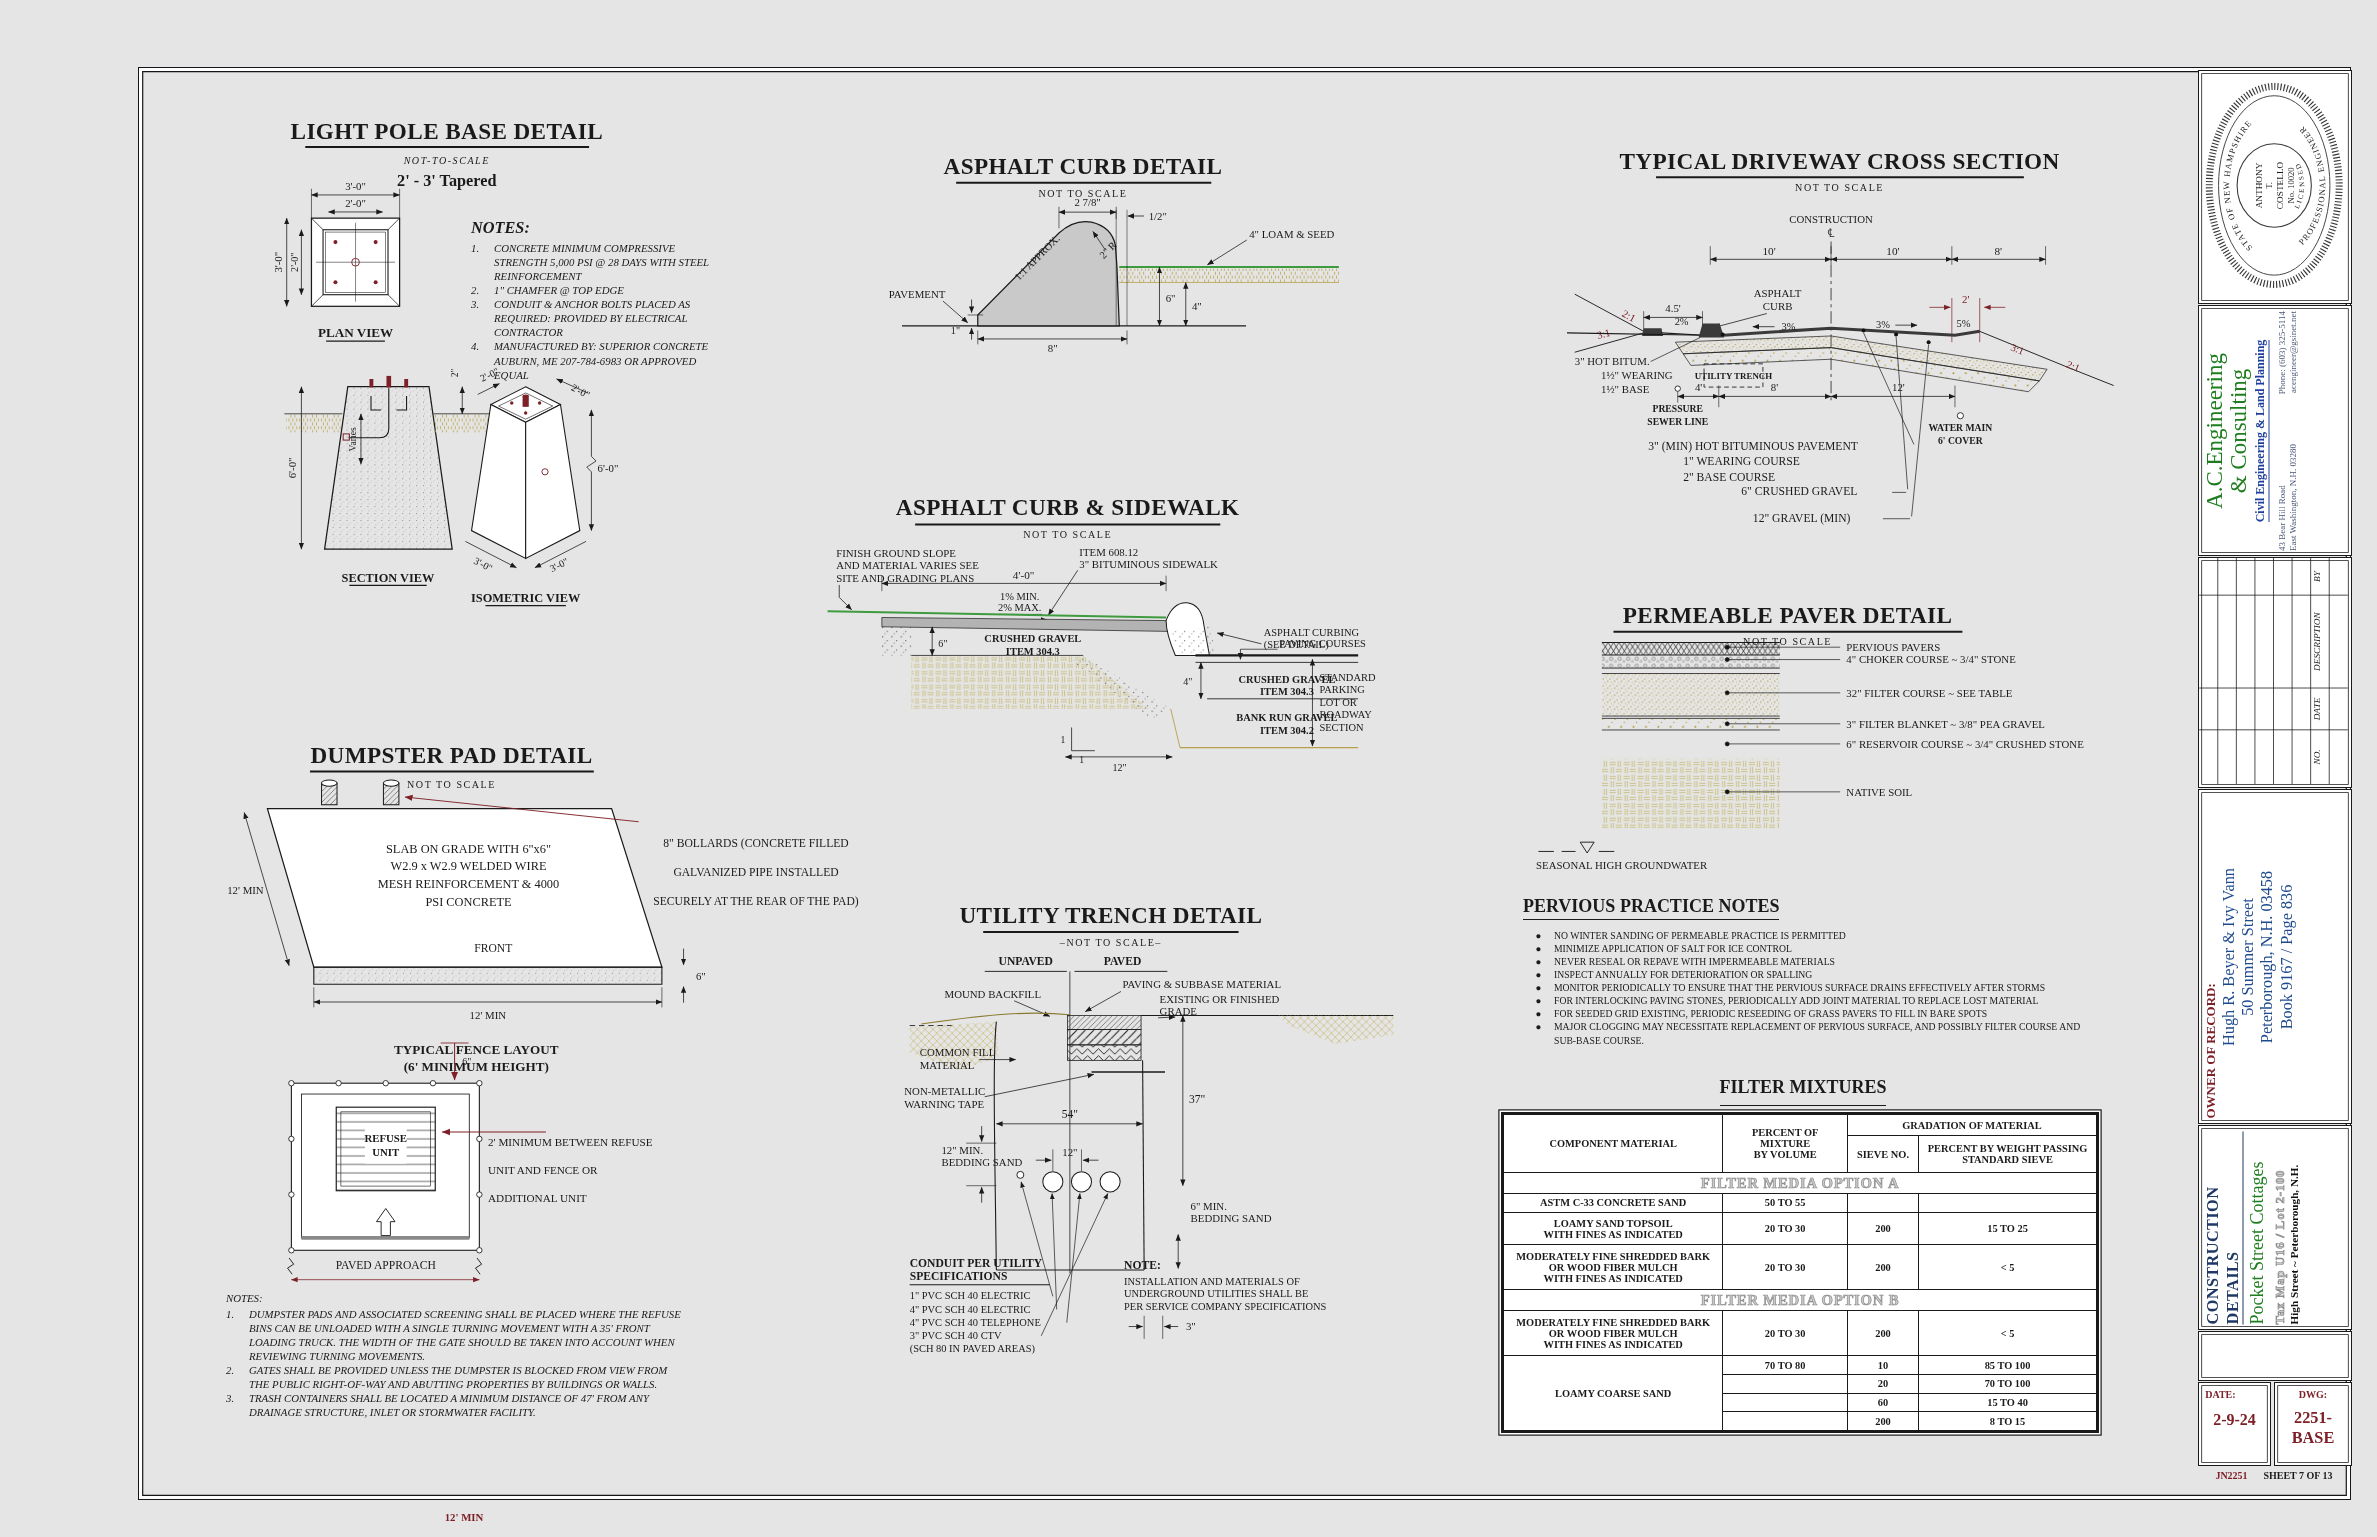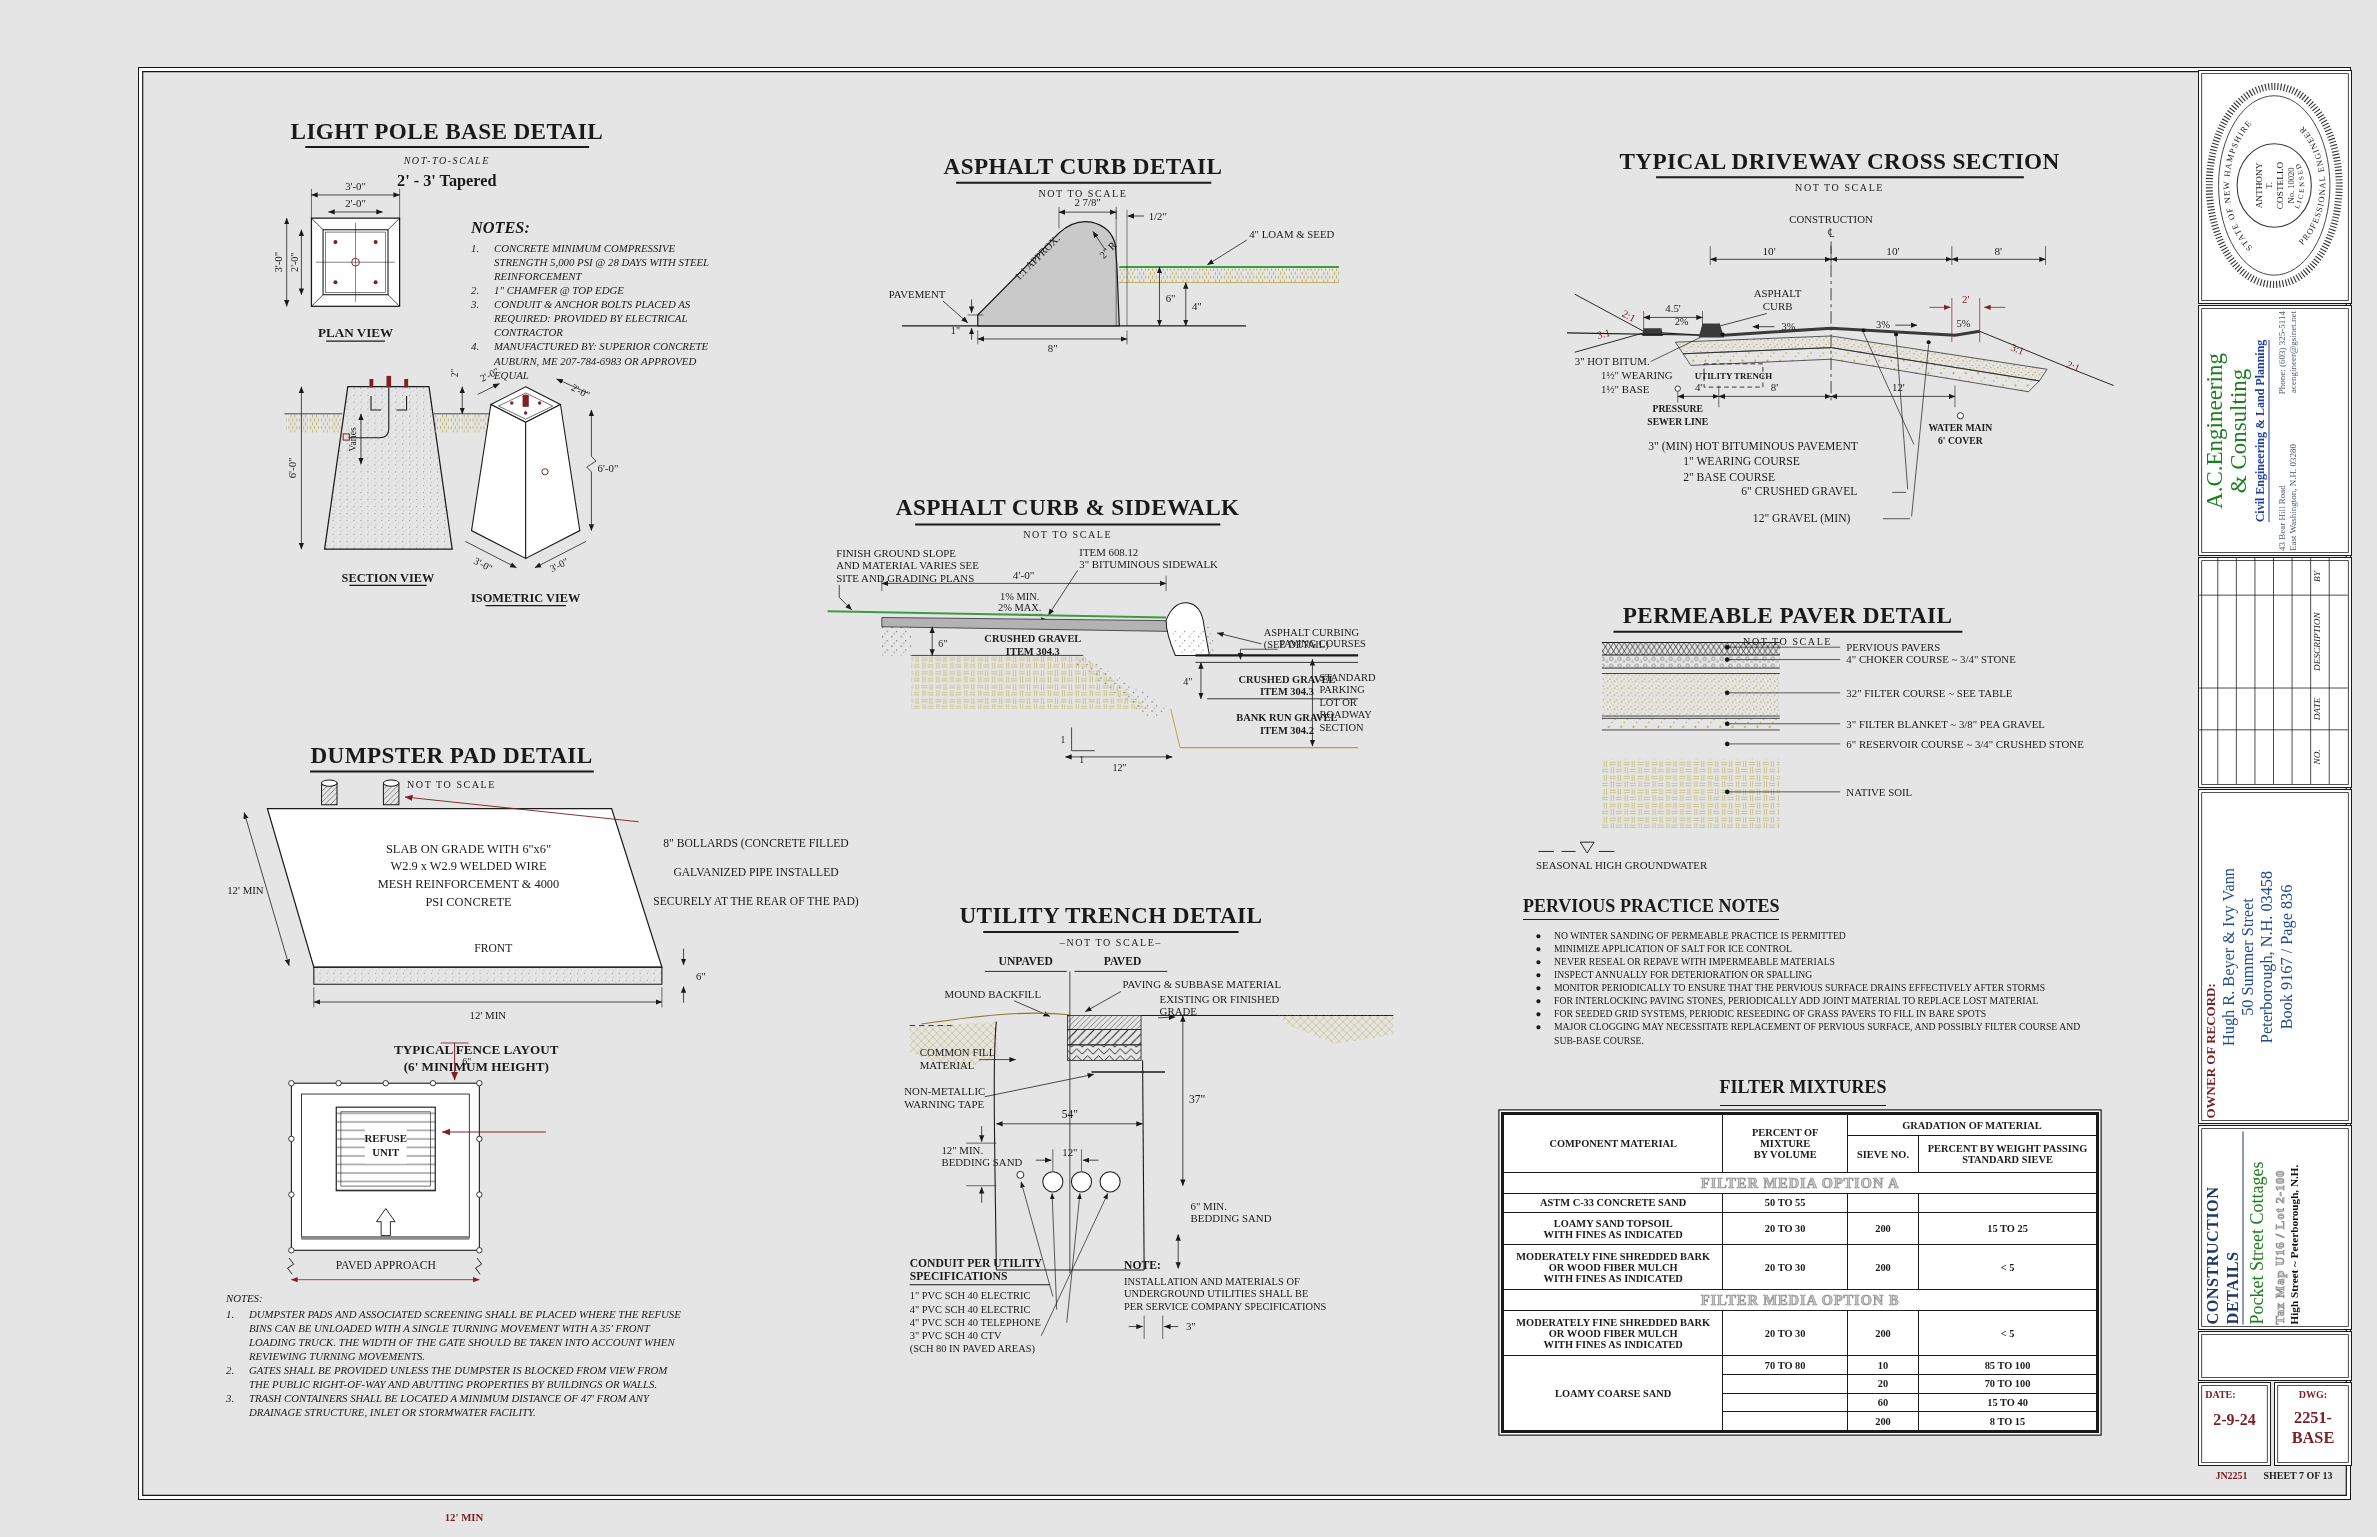--- a/index.html
+++ b/index.html
@@ -276,20 +276,25 @@
       <path d="M88,676 l6,8 l-8,5 l6,8" fill="none" stroke="#1a1a1a" stroke-width="1.2"></path>
       <path d="M331,676 l6,8 l-8,5 l6,8" fill="none" stroke="#1a1a1a" stroke-width="1.2"></path>
       <text x="213" y="690" class="mid" font-size="15">PAVED APPROACH</text>
       <line x1="91" y1="704" x2="334" y2="704" stroke="#7d2027" marker-start="url(#mR)" marker-end="url(#mR)"></line>
     </g>
   </svg>
   <div class="lbl" style="left:644px;top:823px;width:224px;font-size:11.6px;text-align:center">
     <div>8" BOLLARDS (CONCRETE FILLED</div>
     <div>GALVANIZED PIPE INSTALLED</div>
     <div>SECURELY AT THE REAR OF THE PAD)</div>
+  </div>
+  <div class="lbl" style="left:488px;top:1121px;width:201px;font-size:11.2px">
+    <div>2' MINIMUM BETWEEN REFUSE</div>
+    <div>UNIT AND FENCE OR</div>
+    <div>ADDITIONAL UNIT</div>
   </div>
   <div class="abs" style="left:224px;top:1511px;width:480px;color:#7d2027;font-weight:bold;font-size:10.8px;text-align:center"><span>12' MIN</span></div>
   <div class="nlist" style="left:226px;top:1291px;width:457px;font-size:10.8px">
     <div style="font-weight:normal;margin-bottom:1.5px">NOTES:</div>
     <div class="nrow">
         <span>1.</span>
         <span>DUMPSTER PADS AND ASSOCIATED SCREENING SHALL BE PLACED WHERE THE REFUSE BINS CAN BE UNLOADED WITH A SINGLE TURNING MOVEMENT WITH A 35' FRONT LOADING TRUCK.  THE WIDTH OF THE GATE SHOULD BE TAKEN INTO ACCOUNT WHEN REVIEWING TURNING MOVEMENTS.</span>
       </div>
     <div class="nrow">
         <span>2.</span>
@@ -644,21 +649,21 @@
       <div class="brow">
           <span style="text-align:center">●</span>
           <span>MONITOR PERIODICALLY TO ENSURE THAT THE PERVIOUS SURFACE DRAINS EFFECTIVELY AFTER STORMS</span>
         </div>
       <div class="brow">
           <span style="text-align:center">●</span>
           <span>FOR INTERLOCKING PAVING STONES, PERIODICALLY ADD JOINT MATERIAL TO REPLACE LOST MATERIAL</span>
         </div>
       <div class="brow">
           <span style="text-align:center">●</span>
-          <span>FOR SEEDED GRID SYSTEMS, PERIODIC RESEEDING OF GRASS PAVERS TO FILL IN BARE SPOTS</span>
+          <span>FOR SEEDED GRID EXISTING, PERIODIC RESEEDING OF GRASS PAVERS TO FILL IN BARE SPOTS</span>
         </div>
       <div class="brow">
           <span style="text-align:center">●</span>
           <span style="max-width:542px">MAJOR CLOGGING MAY NECESSITATE REPLACEMENT OF PERVIOUS SURFACE, AND POSSIBLY FILTER COURSE AND SUB-BASE COURSE.</span>
         </div>
     </div>
   </div>
 
   <div class="abs" style="left:1501px;top:1077px;width:604px;text-align:center">
     <div style="display:inline-block;font-size:18px;font-weight:bold;border-bottom:1.9px solid #1a1a1a;padding-bottom:7px;margin-bottom:6.2px">FILTER MIXTURES</div>

